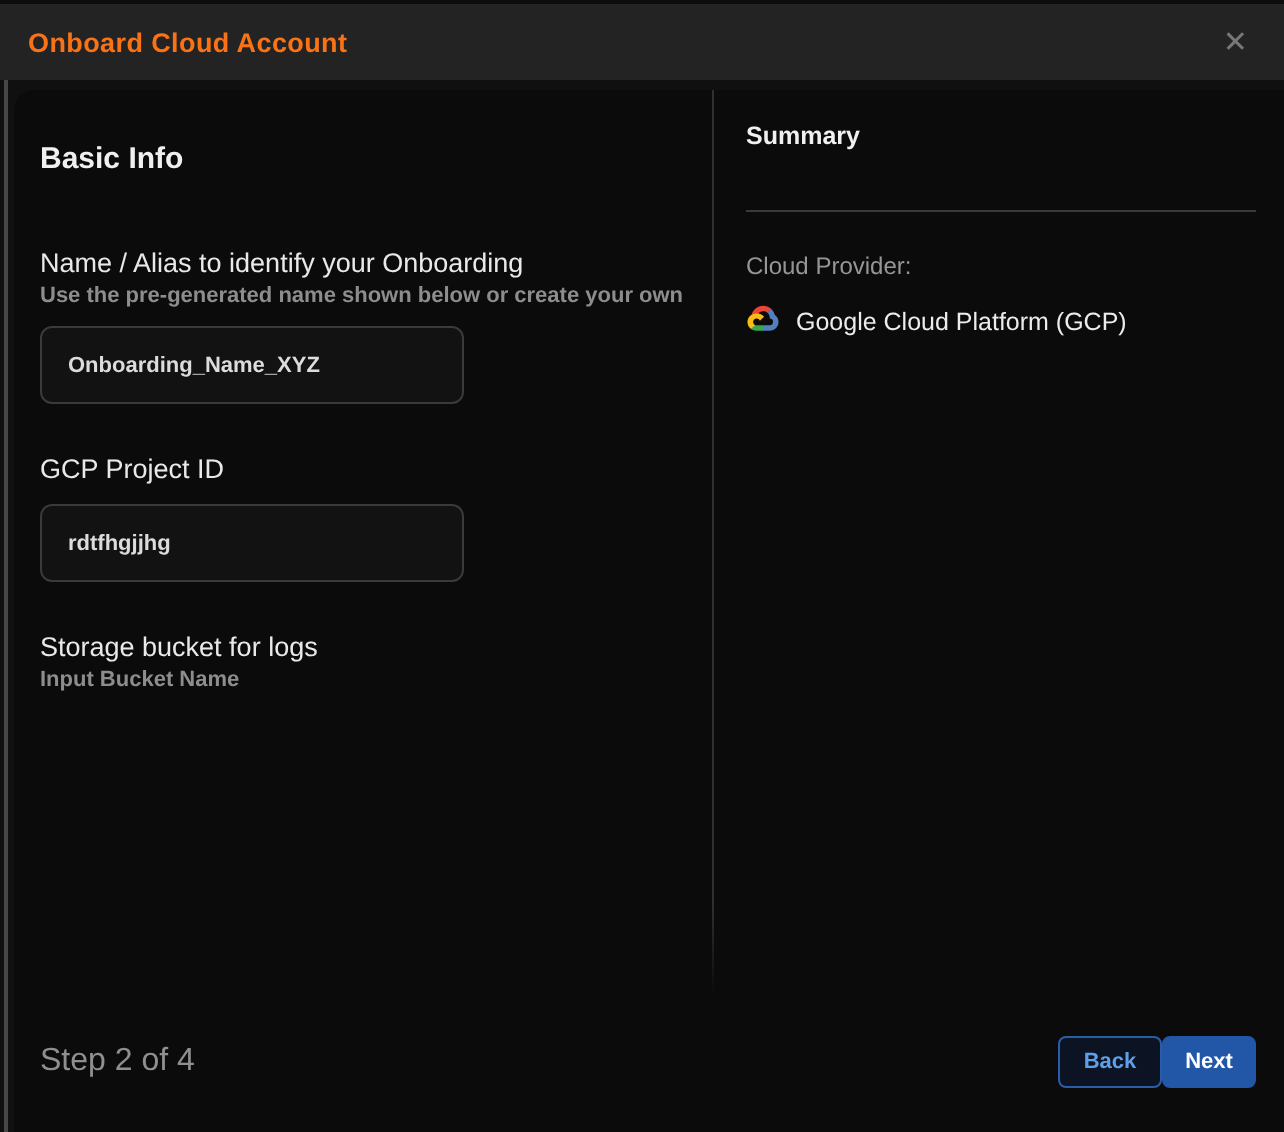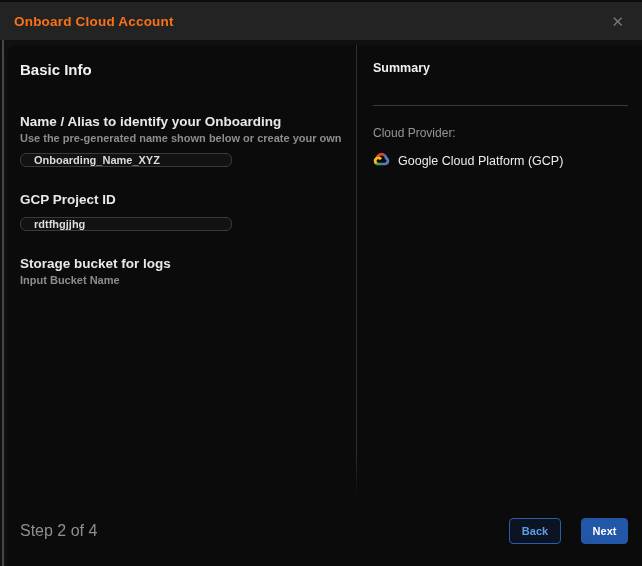--- a/index.html
+++ b/index.html
@@ -23,29 +23,29 @@
   }
   
   .left-edge{position:absolute;left:2px;top:40px;bottom:0;width:2px;background:#474747;}
   
   .panel{
     position:absolute;left:7px;top:45px;right:0;bottom:0;
     background:#0b0b0b;border-top-left-radius:10px;
   }
   
   .col-left{
-    position:absolute;left:0;top:0;width:349px;bottom:70px;
+    position:absolute;left:0;top:10px;width:349px;bottom:70px;
     padding:16px 13px;box-sizing:border-box;
   }
   .section-heading{font-size:15px;font-weight:bold;color:#f0f0f0;margin:0 0 36px 0;}
   .field{margin-bottom:25px;}
-  .field-label{font-size:13.5px;font-weight:bold;color:#e9e9e9;margin-bottom:3px;}
+  .field-label{font-size:13.5px;font-weight:normal;color:#e9e9e9;margin-bottom:3px;}
   .field-hint{font-size:11px;color:#8d8d8d;margin-bottom:9px;font-weight:bold;}
   .text-input{
-    display:block;width:212px;height:14px;box-sizing:border-box;
+    display:block;width:212px;height:39px;box-sizing:border-box;
     background:#121212;border:1px solid #3a3a3a;border-radius:6px;
     color:#dcdcdc;font-size:11px;font-weight:600;padding:0 13px;
     font-family:inherit;outline:none;
   }
   .text-input.gap-top{margin-top:10px;}
   
   .v-divider{
     position:absolute;left:349px;top:0;width:1px;height:453px;
     background:linear-gradient(#303030 90%,rgba(48,48,48,0));
   }
@@ -61,21 +61,21 @@
   .gcp-icon{display:inline-flex;width:17px;height:17px;margin-right:8px;flex:0 0 auto;}
   .gcp-icon svg{width:100%;height:100%;}
   .provider-name{font-size:12.5px;color:#ececec;}
   
   .modal-footer{
     position:absolute;left:0;right:0;bottom:0;height:70px;
     display:flex;align-items:center;
     padding:0 14px 0 13px;box-sizing:border-box;
   }
   .step-text{font-size:16px;color:#8f8f8f;}
-  .footer-buttons{margin-left:auto;display:flex;align-items:flex-end;gap:20px;}
+  .footer-buttons{margin-left:auto;display:flex;align-items:flex-end;gap:0;}
   .btn{
     height:26px;border-radius:4px;font-size:11px;font-weight:bold;
     font-family:inherit;cursor:pointer;display:inline-flex;
     align-items:center;justify-content:center;
   }
   .btn-back{width:52px;background:#0c1322;border:1px solid #2a5da8;color:#5f9ee8;}
   .btn-next{width:47px;background:#2257a8;border:1px solid #2257a8;color:#ffffff;}
 </style>
 </head>
 <body>

